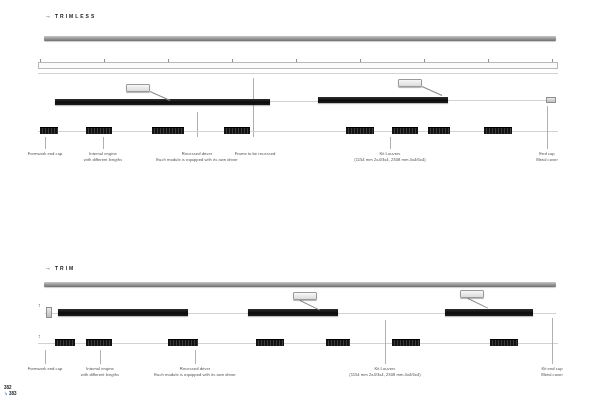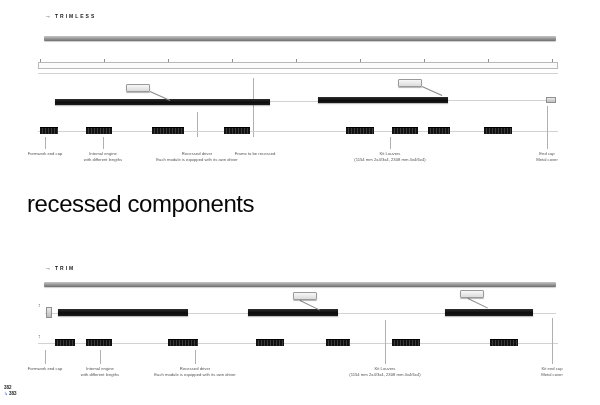--- a/index.html
+++ b/index.html
@@ -73,21 +73,20 @@
 with different lengths</div>
 <div class="caption" style="left:197px;top:151px;width:120px;">Recessed driver
 Each module is equipped with its own driver</div>
 <div class="caption" style="left:255px;top:151px;width:60px;">Frame to be recessed</div>
 <div class="caption" style="left:390px;top:151px;width:110px;">Kit Louvers
 (1154 mm 2x4/3x4, 2308 mm 4x4/6x4)</div>
 <div class="caption" style="left:547px;top:151px;width:50px;">End cap
 Metal cover</div>
 
 <div class="title">
-  <div>recessed components</div>
 </div>
 
 <div class="section-label" style="left:45px;top:265px;">
   <span class="arrow">→</span>
   <span>TRIM</span>
 </div>
 
 <div class="profile" style="left:44px;top:282px;width:512px;height:5px;"></div>
 
 <div class="tinyarrow" style="left:38px;top:303px;">↕</div>

